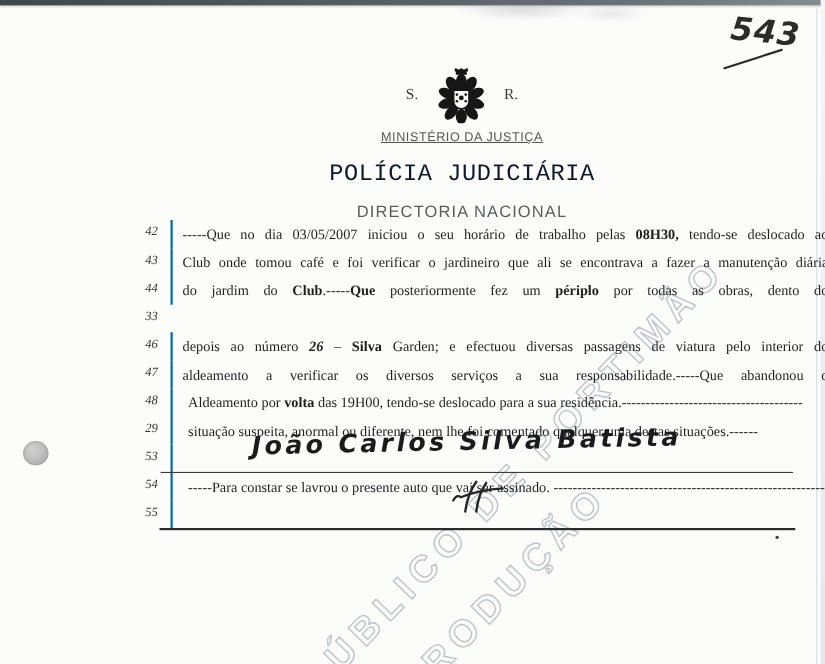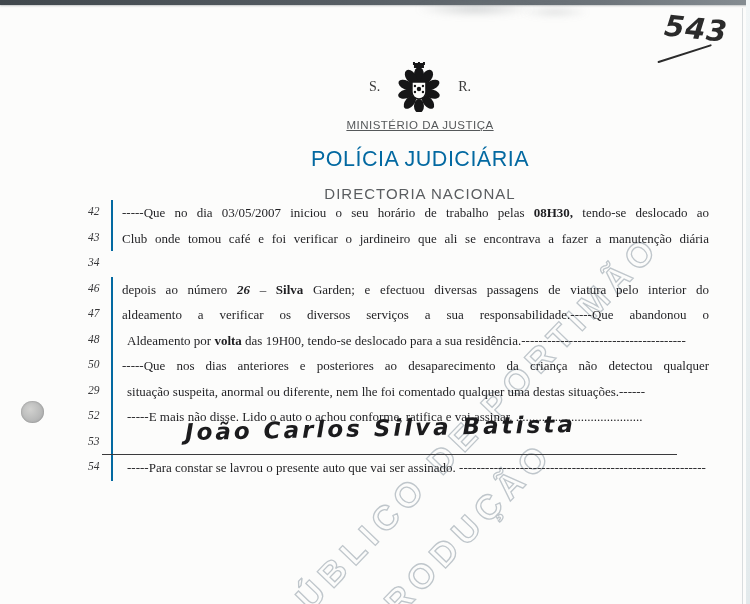--- a/index.html
+++ b/index.html
@@ -27,32 +27,32 @@
   .page-num{position:absolute;left:663px;top:12px;width:70px;height:58px;transform:rotate(6deg);}
   .page-num .digits{font-family:"DejaVu Sans",sans-serif;font-style:italic;font-weight:600;
     font-size:29px;color:#2b2b2b;letter-spacing:1px;}
   .page-num svg{position:absolute;left:-4px;top:26px;}
   
   .header{position:absolute;left:420px;top:62px;transform:translateX(-50%);
     text-align:center;white-space:nowrap;font-family:"Liberation Sans",sans-serif;}
   .sr-row{display:flex;align-items:center;justify-content:center;gap:16px;height:50px;}
   .sr-letter{font-family:"Liberation Serif",serif;font-size:14px;color:#3a3a3a;}
   .ministry{margin-top:7px;font-size:11.5px;letter-spacing:.5px;color:#55585a;text-decoration:underline;}
-  .pj-title{margin-top:16px;font-size:21.5px;letter-spacing:.5px;color:#0369a1;}
+  .pj-title{margin-top:16px;font-size:21.5px;letter-spacing:.5px;color:#0f172a;font-family:Liberation Mono, monospace;}
   .dir-nac{margin-top:13px;font-size:15px;letter-spacing:1px;color:#5a5d60;}
   
   .wm{position:absolute;font-family:"Liberation Sans",sans-serif;font-weight:bold;
     color:transparent;-webkit-text-stroke:1.3px #bfc6cb;white-space:nowrap;
     transform-origin:0 0;pointer-events:none;z-index:1;}
   @supports not (-webkit-text-stroke:1px #000){.wm{color:#c9cfd4;}}
   .wm.l1{left:233px;top:648px;font-size:34px;letter-spacing:7px;transform:rotate(-46deg);}
   .wm.l2{left:281px;top:694px;font-size:34px;letter-spacing:7px;transform:rotate(-46deg);}
   
   .doc{position:absolute;left:0;top:200px;width:750px;z-index:2;}
-  .row{display:flex;height:25.5px;position:relative;}
+  .row{display:flex;height:25.5px;position:relative;margin-left:44px;}
   .num{margin-left:88px;width:23px;flex:0 0 23px;font-style:italic;font-size:11.5px;
     color:#38383a;padding-top:5px;font-family:"Liberation Serif",serif;}
   .txt{border-left:2px solid #0369a1;width:587px;flex:0 0 587px;padding-left:9px;
     font-size:13px;line-height:19px;padding-top:3px;overflow:hidden;height:22.5px;
     color:#1f1f22;}
   .txt.just{text-align:justify;text-align-last:justify;}
   .txt.plain{white-space:nowrap;padding-left:14px;}
   .txt b{font-weight:bold;}
   .txt i{font-style:italic;}
   
@@ -126,52 +126,60 @@
   <div class="doc" id="doc-lines">
       <div class="row">
         <span class="num">42</span>
         <div class="txt just">-----Que no dia 03/05/2007 iniciou o seu horário de trabalho pelas <b>08H30,</b> tendo-se deslocado ao</div>
       </div>
       <div class="row">
         <span class="num">43</span>
         <div class="txt just">Club onde tomou café e foi verificar o jardineiro que ali se encontrava a fazer a manutenção diária</div>
       </div>
       <div class="row">
-        <span class="num">34</span>
+        <span class="num">44</span>
+        <div class="txt just">do jardim do <b>Club</b>.-----<b>Que</b> posteriormente fez um <b>périplo</b> por todas as obras, dento do</div>
+      </div>
+      <div class="row">
+        <span class="num">33</span>
       </div>
       <div class="row">
         <span class="num">46</span>
         <div class="txt just">depois ao número <b><i>26</i></b> – <b>Silva</b> Garden; e efectuou diversas passagens de viatura pelo interior do</div>
       </div>
       <div class="row">
         <span class="num">47</span>
         <div class="txt just">aldeamento a verificar os diversos serviços a sua responsabilidade.-----Que abandonou o</div>
       </div>
       <div class="row">
         <span class="num">48</span>
         <div class="txt plain">Aldeamento por <b>volta</b> das 19H00, tendo-se deslocado para a sua residência.--------------------------------------</div>
       </div>
       <div class="row">
-        <span class="num">50</span>
-        <div class="txt just">-----Que nos dias anteriores e posteriores ao desaparecimento da criança não detectou qualquer</div>
-      </div>
-      <div class="row">
         <span class="num">29</span>
         <div class="txt plain">situação suspeita, anormal ou diferente, nem lhe foi comentado qualquer uma destas situações.------</div>
-      </div>
-      <div class="row">
-        <span class="num">52</span>
-        <div class="txt plain">-----E mais não disse. Lido o auto o achou conforme, ratifica e vai assinar. .......................................</div>
       </div>
       <div class="row sig">
         <span class="num">53</span>
         <div class="txt plain">
           <div class="sig-underline"></div>
           <span class="sig-name">João Carlos Silva Batista</span>
         </div>
       </div>
       <div class="row">
         <span class="num">54</span>
         <div class="txt plain">-----Para constar se lavrou o presente auto que vai ser assinado. ---------------------------------------------------------</div>
       </div>
+      <div class="row rule">
+        <span class="num">55</span>
+        <div class="txt plain">
+          <div class="close-rule"></div>
+  <svg class="paraph" width="52" height="32" viewBox="0 0 52 32">
+    <path d="M14,30 Q16,14 24,3" stroke="#252527" stroke-width="2.2" fill="none" stroke-linecap="round"></path>
+    <path d="M24,30 Q26,14 33,4" stroke="#252527" stroke-width="2.2" fill="none" stroke-linecap="round"></path>
+    <path d="M3,20 Q6,14 10,17 Q28,10 48,9" stroke="#252527" stroke-width="2" fill="none" stroke-linecap="round"></path>
+  </svg>
+<div class="rule-dot"></div>
+        </div>
+      </div>
     </div>
 
 </div>
 
 </body></html>

